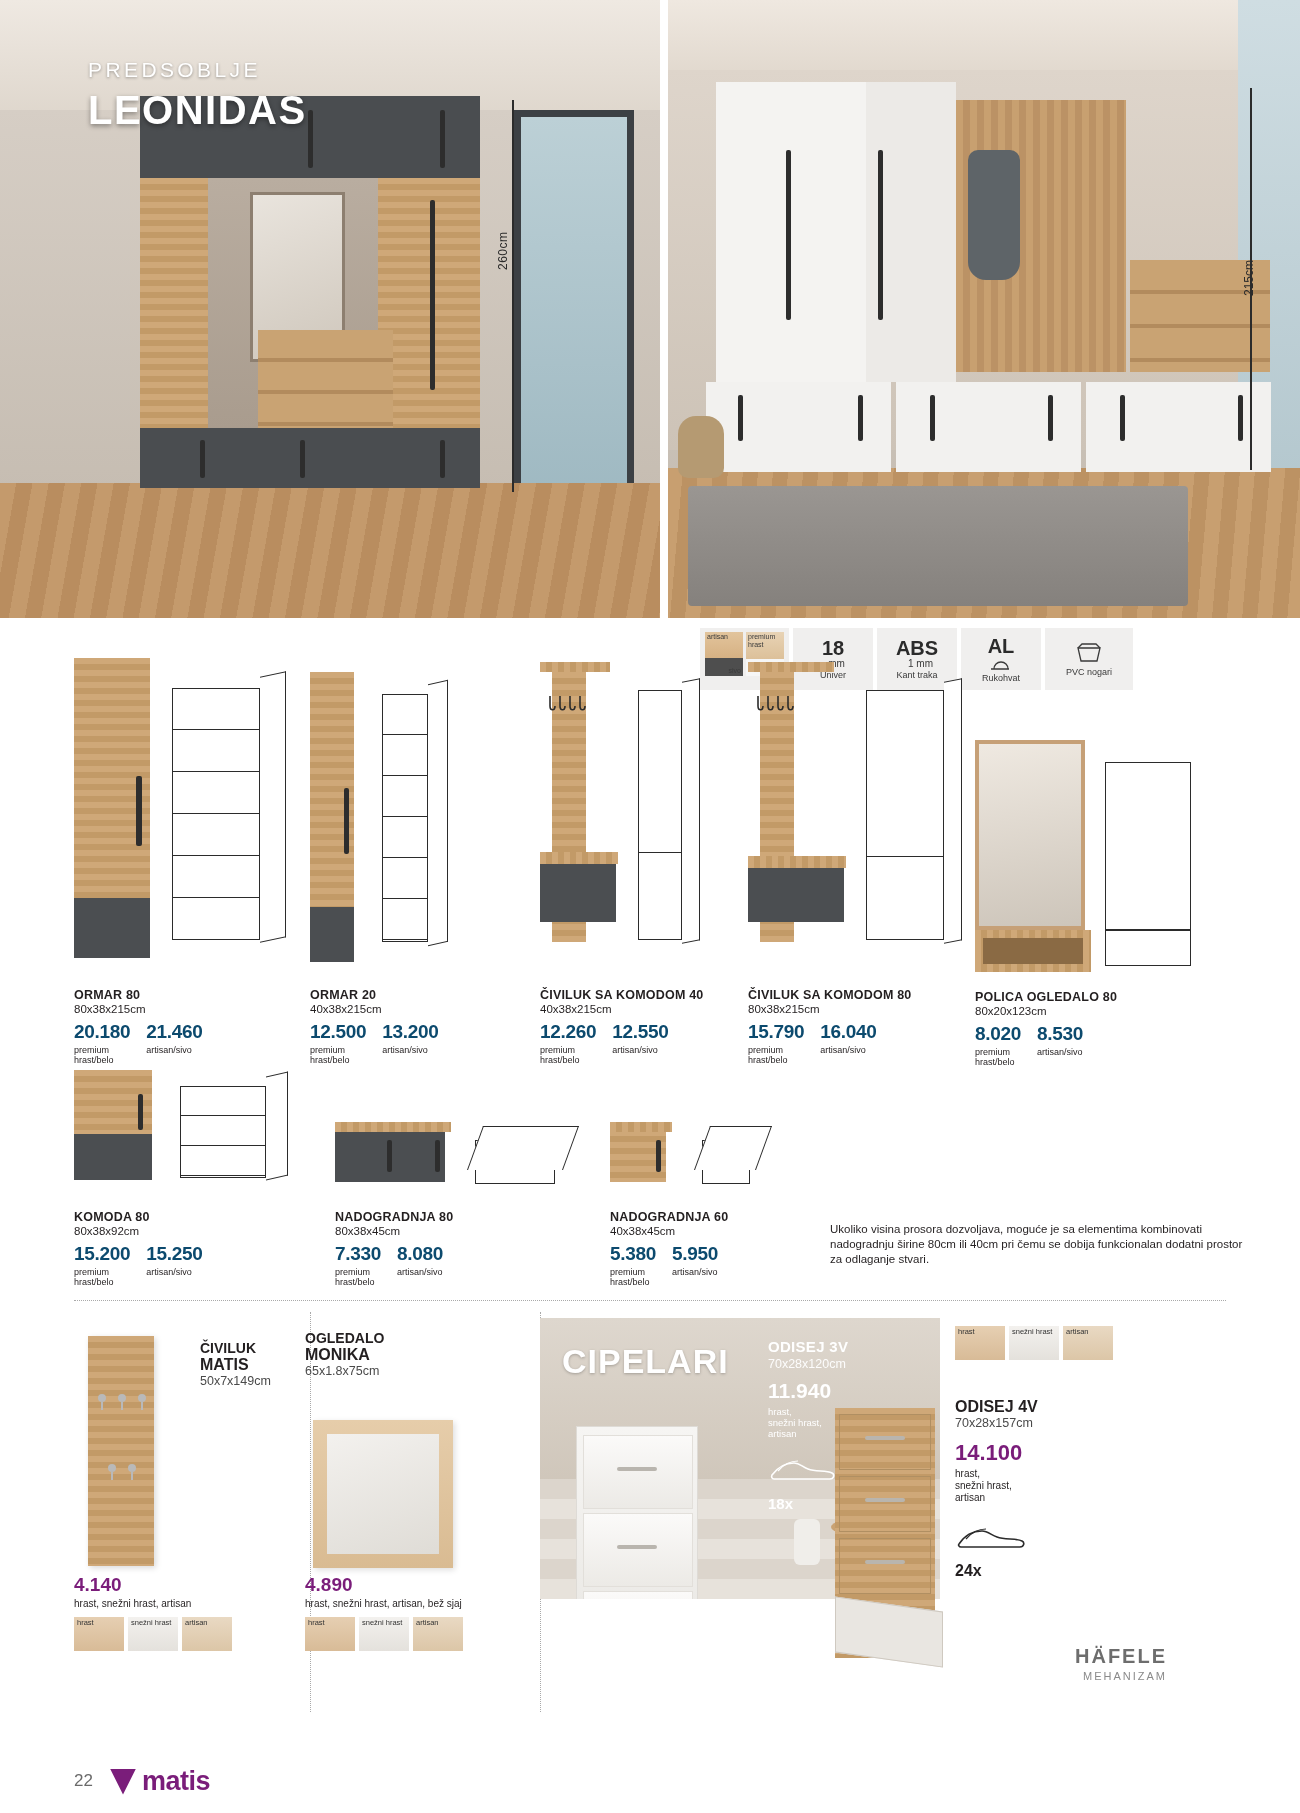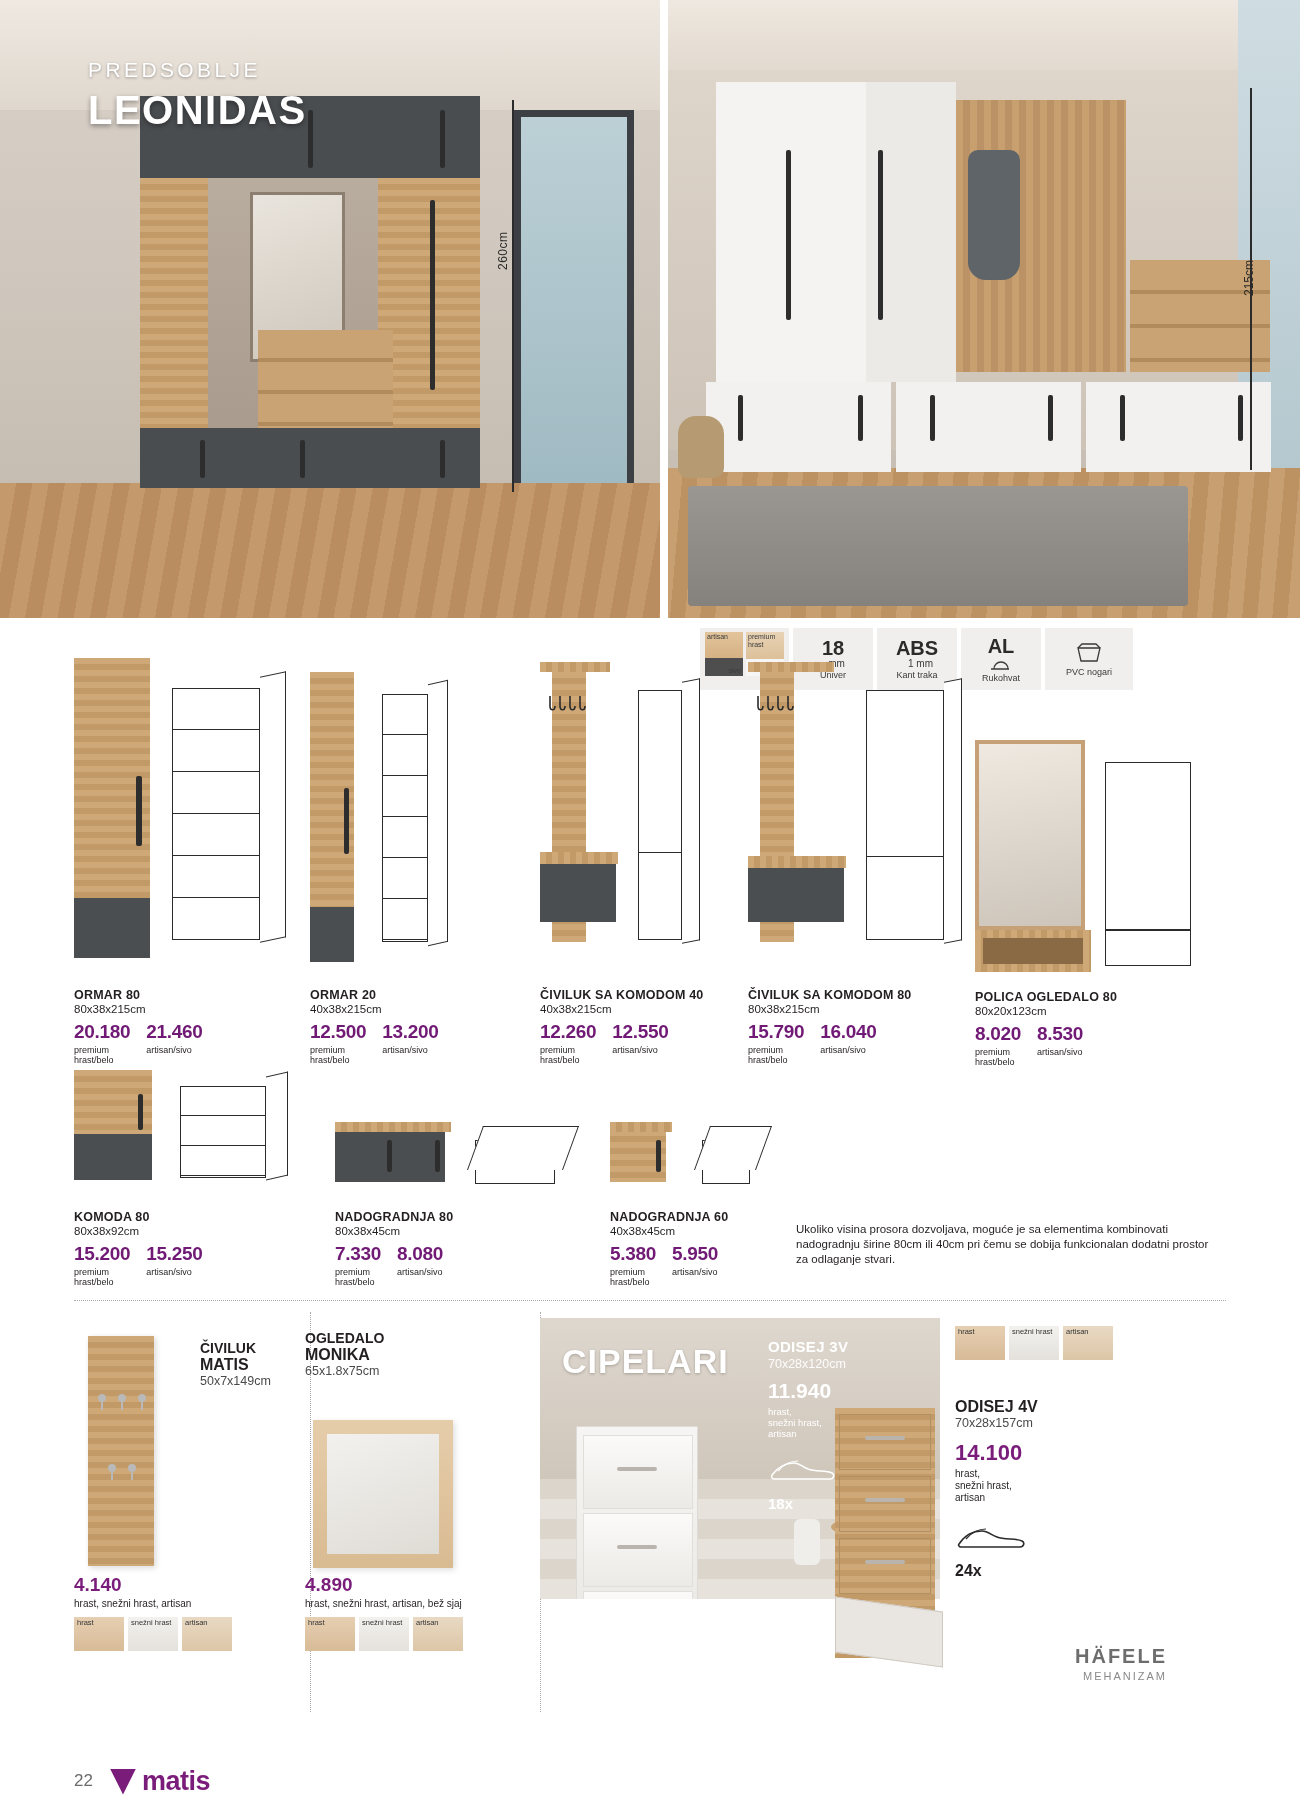--- a/index.html
+++ b/index.html
@@ -106,35 +106,35 @@
   .badge-sub { font-size:9px; color:#3a3a3a; margin-top:1px; }
   .badge-small { font-size:10px; color:#3a3a3a;padding-left:7px; }
   .badge-wide { width:88px; }
 
   
   .sect { position:absolute; }
   .prod-name { font-size:12.5px; font-weight:bold; color:#231f20; letter-spacing:.2px; }
   .prod-dim { font-size:11.5px; color:#231f20; margin-top:1px; }
   .price-row { display:flex; gap:16px; margin-top:6px; align-items:flex-start; }
   .price-col { display:flex; flex-direction:column; }
-  .price { font-size:19px; font-weight:bold; color:#701a75; letter-spacing:-.3px; }
+  .price { font-size:19px; font-weight:bold; color:#0c4a6e; letter-spacing:-.3px; }
   .price-note { font-size:9px; color:#231f20; line-height:10px; margin-top:2px; }
 
   
   .wood {
     background:repeating-linear-gradient(90deg,#cfa878 0,#cfa878 6px,#c29a67 6px,#c29a67 12px);
   }
   .woodv {
     background:repeating-linear-gradient(180deg,#cfa878 0,#cfa878 6px,#c29a67 6px,#c29a67 12px);
   }
   .dark { background:#4b4e51; }
   .outline { border:1.4px solid #2b2b2b; background:#fff; }
 
   
-  .info-text { position:absolute; left:796px; top:1222px; width:420px;
+  .info-text { position:absolute; left:830px; top:1222px; width:420px;
     font-size:11.5px; line-height:15px; color:#231f20; }
 
   
   .divider-h { position:absolute; left:74px; top:1300px; width:1152px; height:0;
     border-top:1px dotted #a9a9a9; }
   .divider-v { position:absolute; top:1312px; width:0; height:400px; border-left:1px dotted #a9a9a9; }
 
   .swatch-row { display:flex; gap:4px; margin-top:8px; }
   .msw { width:50px; height:34px; position:relative; }
   .msw span { position:absolute; top:2px; left:3px; font-size:7.5px; color:#333; line-height:8px; }

